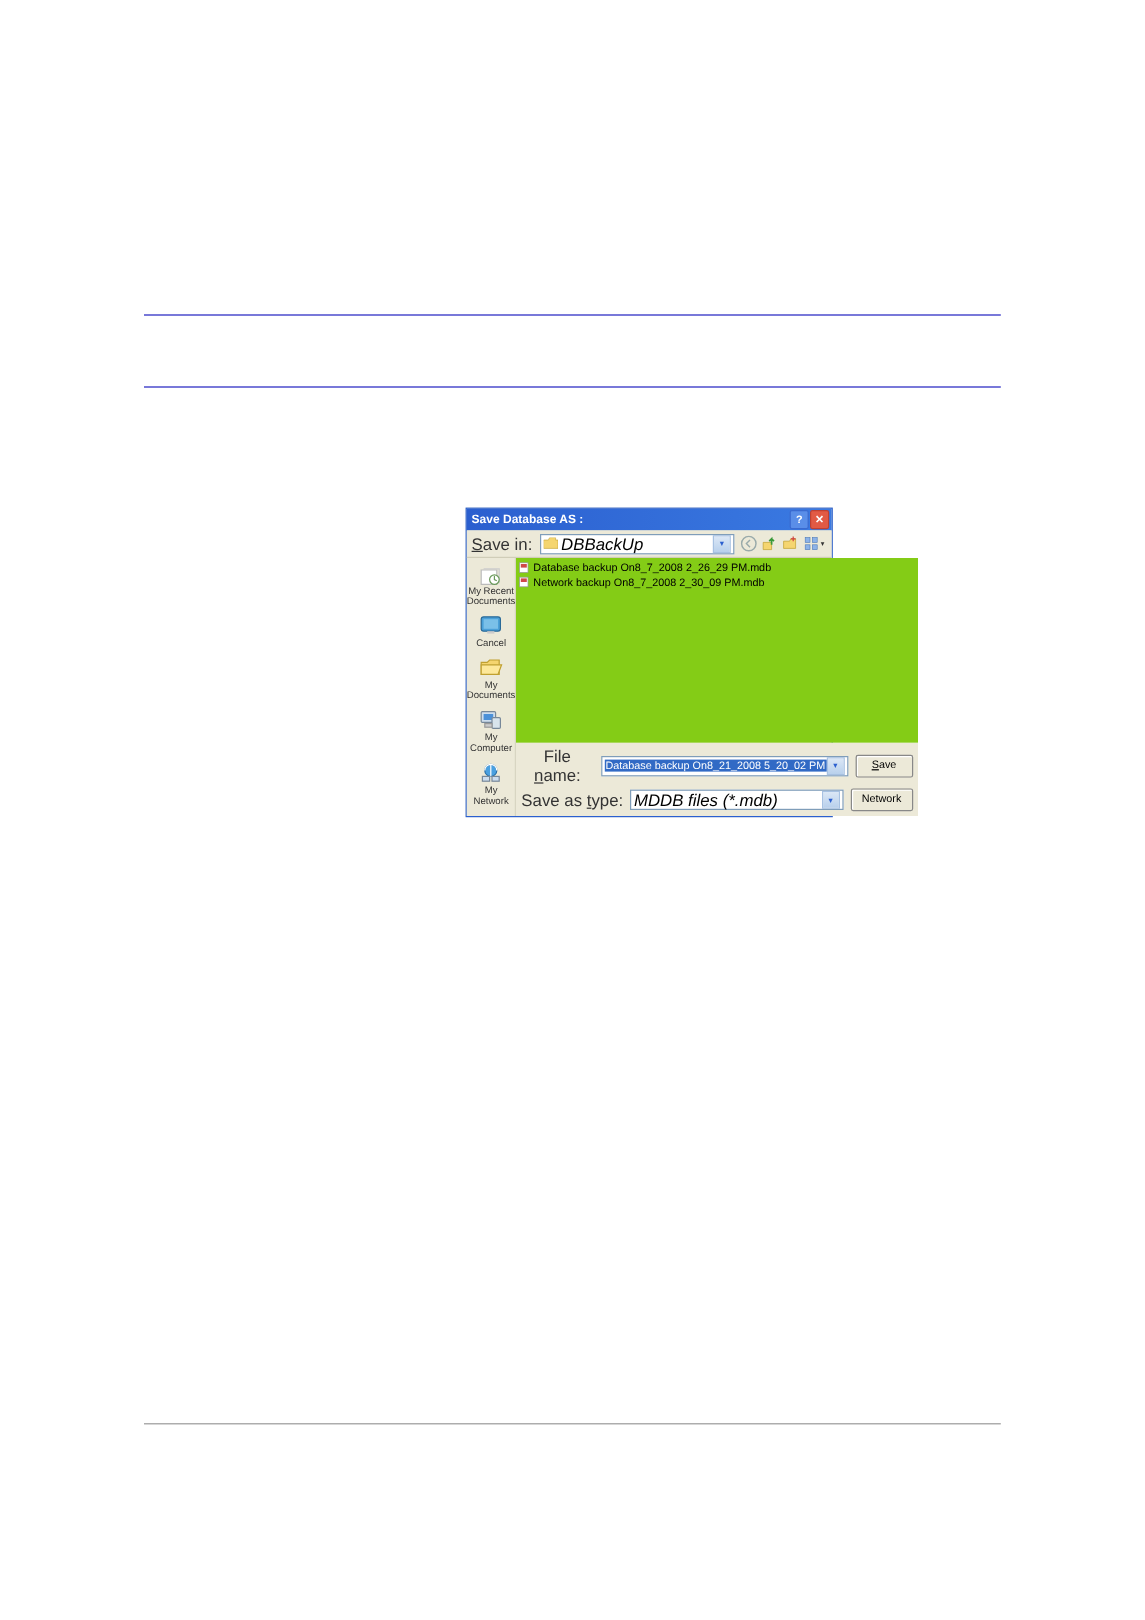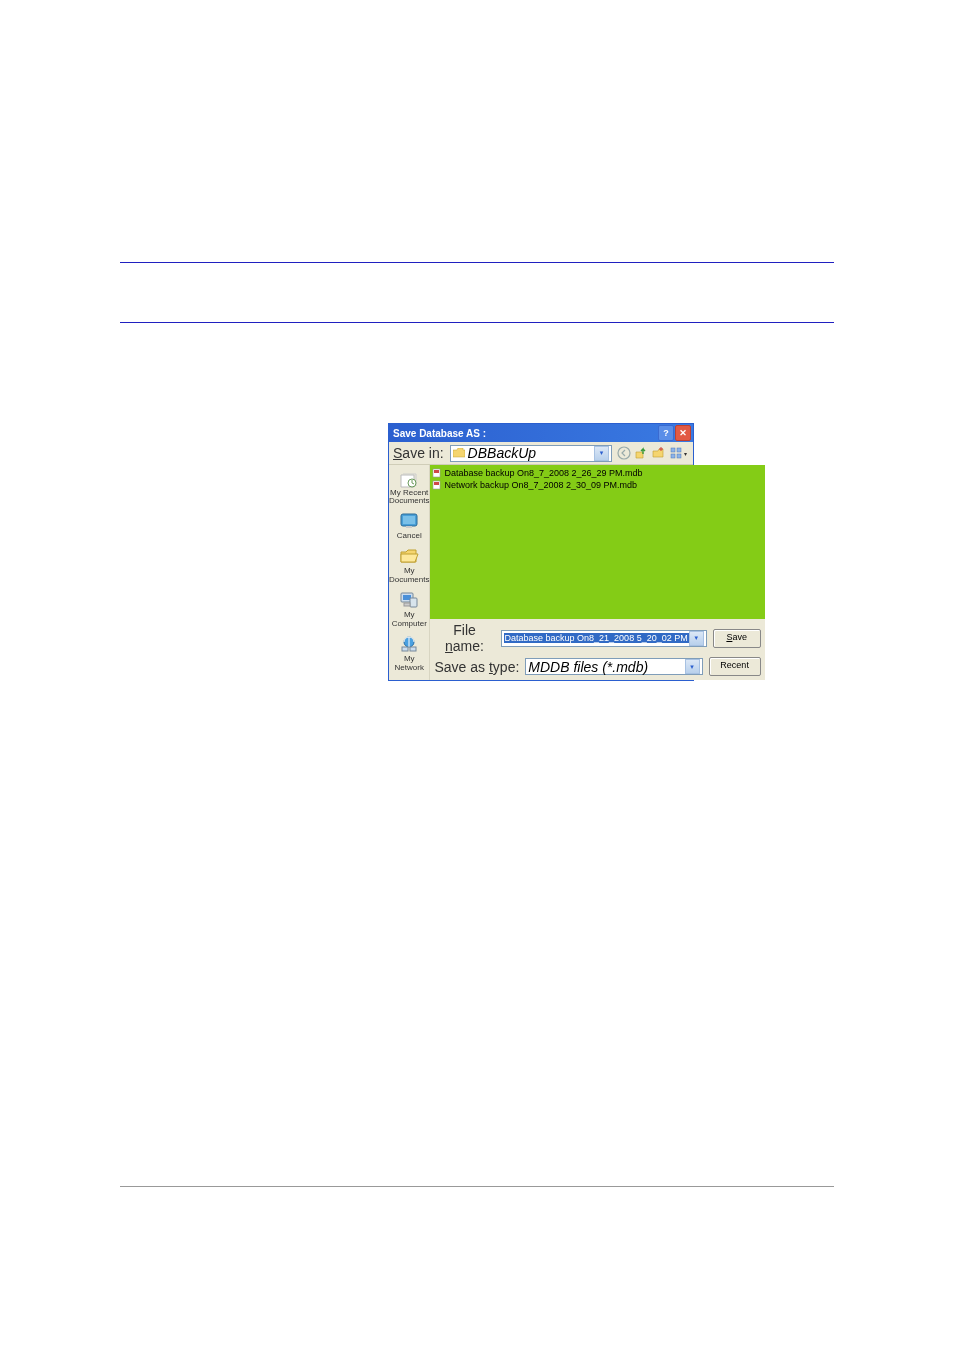--- a/index.html
+++ b/index.html
@@ -363,20 +363,20 @@
             <div class="combo-arrow">▾</div>
           </div>
           <div class="dlg-button"><span style="text-decoration:underline">S</span>ave</div>
         </div>
         <div class="bottom-row" style="margin-bottom:0">
           <span class="lbl">Save as <span style="text-decoration:underline">t</span>ype:</span>
           <div class="text-combo">
             <span class="plain-text">MDDB files (*.mdb)</span>
             <div class="combo-arrow">▾</div>
           </div>
-          <div class="dlg-button">Recent</div>
+          <div class="dlg-button">Network</div>
         </div>
       </div>
     </div>
   </div>
 </div>
 
 <div class="page-footer-line"></div>
 
 </body></html>

